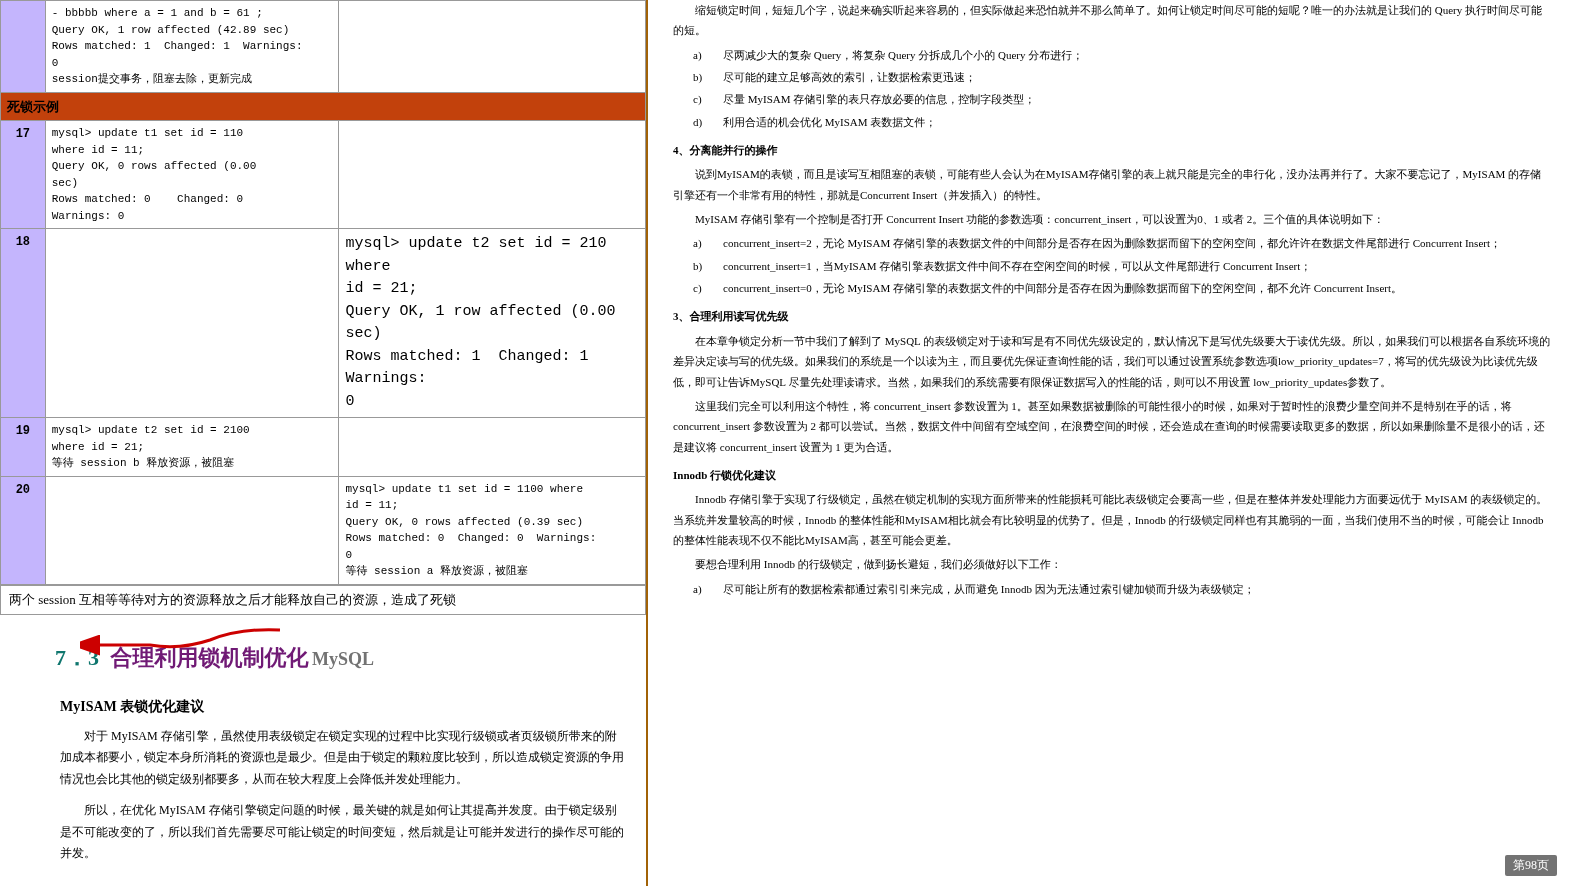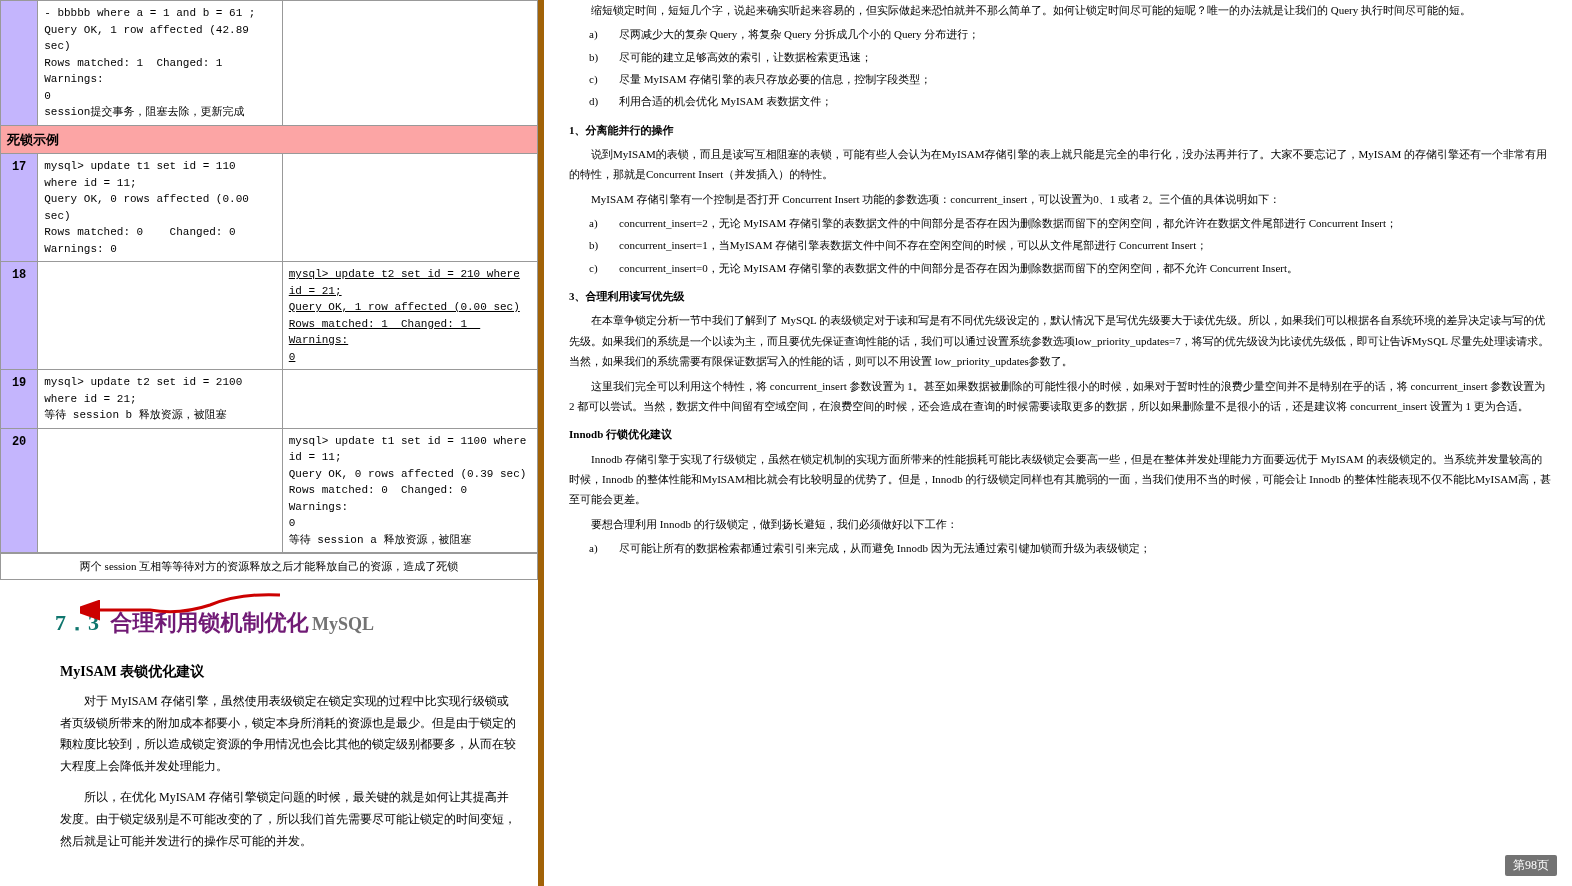--- a/index.html
+++ b/index.html
@@ -9,24 +9,24 @@
       background: #fff;
       color: #000;
       width: 1572px;
       height: 886px;
       overflow: hidden;
       display: flex;
     }
 
     
     .left-panel {
-      width: 544px;
+      width: 648px;
       height: 886px;
       overflow: hidden;
-      border-right: 6px solid #a16207;
+      border-right: 2px solid #a16207;
       flex-shrink: 0;
     }
 
     .table-container {
       width: 100%;
     }
 
     table {
       width: 100%;
       border-collapse: collapse;
@@ -50,33 +50,33 @@
 
     td.session-a {
       width: 230px;
     }
 
     td.session-b {
       width: 240px;
     }
 
     .dead-lock-row td {
-      background: #fca5a5;
+      background: #c2410c;
       font-weight: bold;
       font-family: SimSun, serif;
       font-size: 13px;
     }
 
     .bottom-note {
       border: 1px solid #999;
       padding: 5px 8px;
       font-family: SimSun, serif;
-      font-size: 11px;
+      font-size: 13px;
       background: #fff;
-      text-align: center;
+      text-align: left;
     }
 
     .section-number {
       color: #0f766e;
       font-size: 22px;
       font-weight: bold;
       margin-right: 8px;
     }
 
     .myisam-heading {
@@ -172,21 +172,21 @@
 Query OK, 0 rows affected (0.00
 sec)
 Rows matched: 0    Changed: 0
 Warnings: 0</td>
           <td class="session-b"></td>
         </tr>
 
         <tr>
           <td class="row-num">18</td>
           <td class="session-a"></td>
-          <td class="session-b" style="white-space:pre-wrap; font-size:11px;text-decoration:underline;">mysql&gt; update t2 set id = 210 where
+          <td class="session-b" style="white-space:pre-wrap; font-size:15px;">mysql&gt; update t2 set id = 210 where
 id = 21;
 Query OK, 1 row affected (0.00 sec)
 Rows matched: 1  Changed: 1  Warnings:
 0</td>
         </tr>
 
         <tr>
           <td class="row-num">19</td>
           <td class="session-a" style="white-space:pre-wrap; font-size:11px;">mysql&gt; update t2 set id = 2100
 where id = 21;
@@ -252,21 +252,21 @@
       <div class="list-item">
         <span class="list-item-label">c)</span>
         <span>尽量 MyISAM 存储引擎的表只存放必要的信息，控制字段类型；</span>
       </div>
       <div class="list-item">
         <span class="list-item-label">d)</span>
         <span>利用合适的机会优化 MyISAM 表数据文件；</span>
       </div>
     </div>
 
-    <p class="section-title" style="margin-top:8px;">1、分离能并行的操作</p>
+    <p class="section-title" style="margin-top:8px;">4、分离能并行的操作</p>
 
     <p class="indent1">说到MyISAM的表锁，而且是读写互相阻塞的表锁，可能有些人会认为在MyISAM存储引擎的表上就只能是完全的串行化，没办法再并行了。大家不要忘记了，MyISAM 的存储引擎还有一个非常有用的特性，那就是Concurrent Insert（并发插入）的特性。</p>
 
     <p class="indent1" style="margin-top:4px;">MyISAM 存储引擎有一个控制是否打开 Concurrent Insert 功能的参数选项：concurrent_insert，可以设置为0、1 或者 2。三个值的具体说明如下：</p>
 
     <div style="margin-top:4px;">
       <div class="list-item">
         <span class="list-item-label">a)</span>
         <span>concurrent_insert=2，无论 MyISAM 存储引擎的表数据文件的中间部分是否存在因为删除数据而留下的空闲空间，都允许许在数据文件尾部进行 Concurrent Insert；</span>
       </div>

